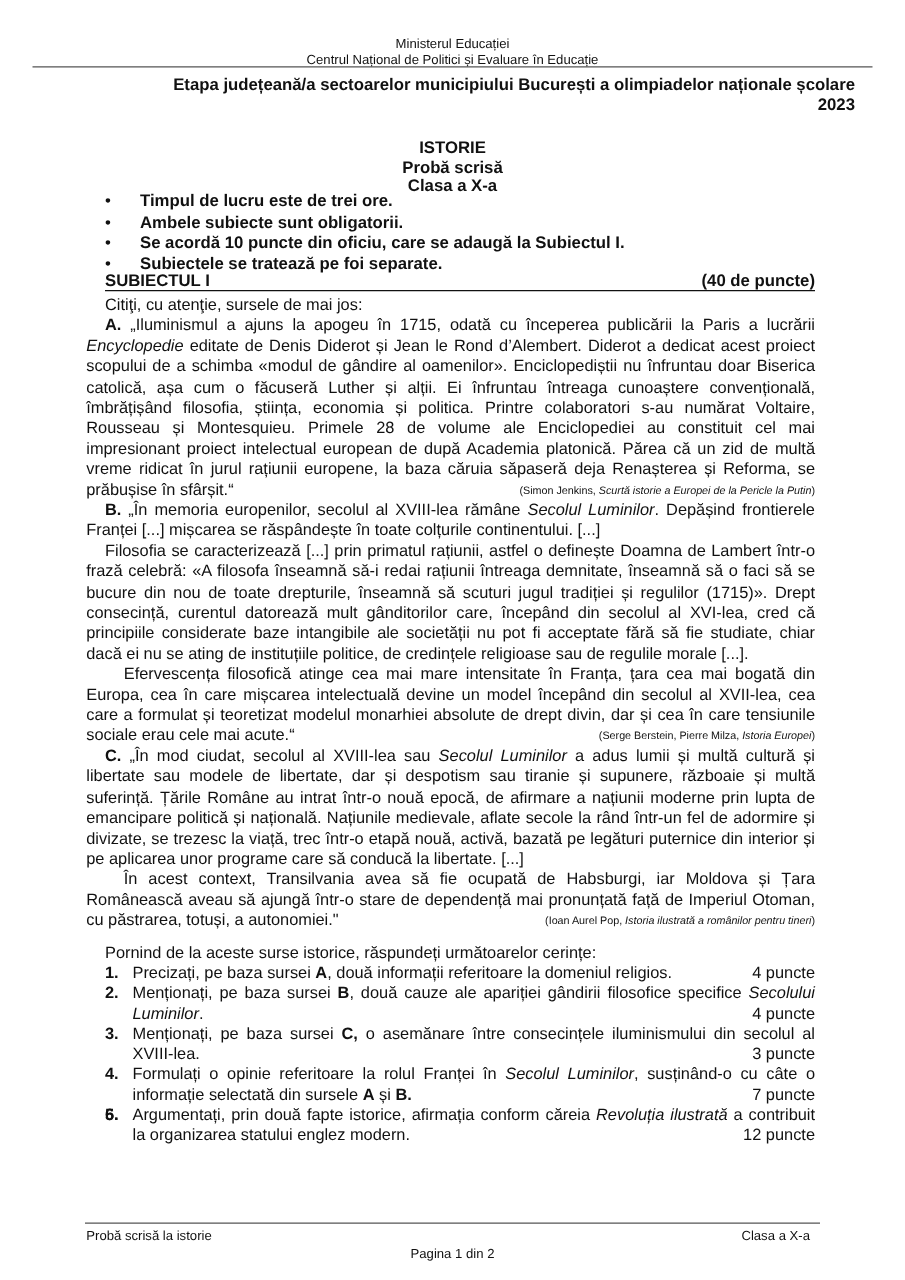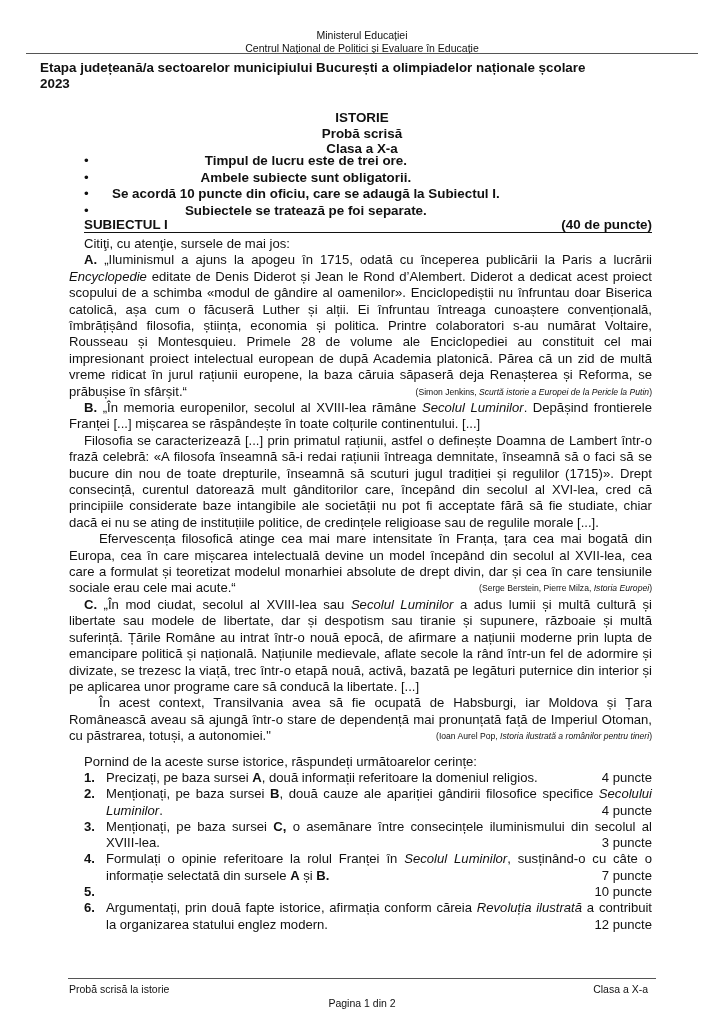--- a/index.html
+++ b/index.html
@@ -5,23 +5,23 @@
   html, body { margin: 0; padding: 0; background: #ffffff; }
   body {
     width: 724px; height: 1024px; position: relative; overflow: hidden;
     font-family: "Liberation Sans", sans-serif; color: #111;
   }
   .page { position: absolute; left: 0; top: 0; width: 724px; height: 1024px; }
   .hdr { position: absolute; top: 0; left: 0; width: 724px; text-align: center; font-size: 10.5px; line-height: 13px; }
   .hdr .l1 { position: absolute; top: 29px; left: 0; width: 100%; }
   .hdr .l2 { position: absolute; top: 42px; left: 0; width: 100%; }
   .rule { position: absolute; height: 0; border-top: 1px solid #555; }
-  .title { position: absolute; top: 60px; left: 40px; width: 644px; text-align: left; font-weight: bold; font-size: 13.4px; line-height: 16px; }
+  .title { position: absolute; top: 60px; left: 40px; width: 644px; text-align: right; font-weight: bold; font-size: 13.4px; line-height: 16px; }
   .subtitle { position: absolute; top: 110px; left: 40px; width: 644px; text-align: center; font-weight: bold; font-size: 13.4px; line-height: 15.5px; }
-  .bullets { position: absolute; top: 153px; left: 84px; margin: 0; padding: 0; list-style: none; font-weight: bold; font-size: 13.4px; line-height: 16.5px; text-align: center; }
+  .bullets { position: absolute; top: 153px; left: 84px; margin: 0; padding: 0; list-style: none; font-weight: bold; font-size: 13.4px; line-height: 16.5px; }
   .bullets li { position: relative; padding-left: 28px; }
   .bullets li::before { content: "\2022"; position: absolute; left: 0; top: 0; font-weight: normal; }
   .subj { position: absolute; top: 217px; left: 84px; width: 568px; font-weight: bold; font-size: 13.4px; line-height: 16px; border-bottom: 1.2px solid #111; height: 15px; }
   .subj .r { position: absolute; right: 0; top: 0; }
   .body { position: absolute; left: 69px; width: 583px; font-size: 13.1px; line-height: 16.4px; text-align: justify; }
   .body p { margin: 0; }
   .ind { text-indent: 15px; }
   .ind2 { text-indent: 30px; }
   .cite { float: right; font-size: 8.6px; line-height: 16.4px; text-indent: 0; }
   .cite i { font-style: italic; }
@@ -102,21 +102,20 @@
       <span>Menționați, pe baza sursei </span><b>C,</b><span> o asemănare între consecințele iluminismului din secolul al XVIII-lea.</span>
       <span class="pts">3 puncte</span>
     </li>
     <li>
       <span class="n">4.</span>
       <span>Formulați o opinie referitoare la rolul Franței în </span><i>Secolul Luminilor</i><span>, susținând-o cu câte o informație selectată din sursele </span><b>A</b><span> și </span><b>B.</b>
       <span class="pts">7 puncte</span>
     </li>
     <li>
       <span class="n">5.</span>
-      <span class="pts br">10 puncte</span>
     </li>
     <li>
       <span class="n">6.</span>
       <span>Argumentați, prin două fapte istorice, afirmația conform căreia </span><i>Revoluția ilustrată</i><span> a contribuit la organizarea statului englez modern.</span>
       <span class="pts">12 puncte</span>
     </li>
   </ul>
 
   <div class="rule" style="top:978px; left:68px; width:588px;"></div>
   <div class="foot" style="top:983px; left:69px;">Probă scrisă la istorie</div>

